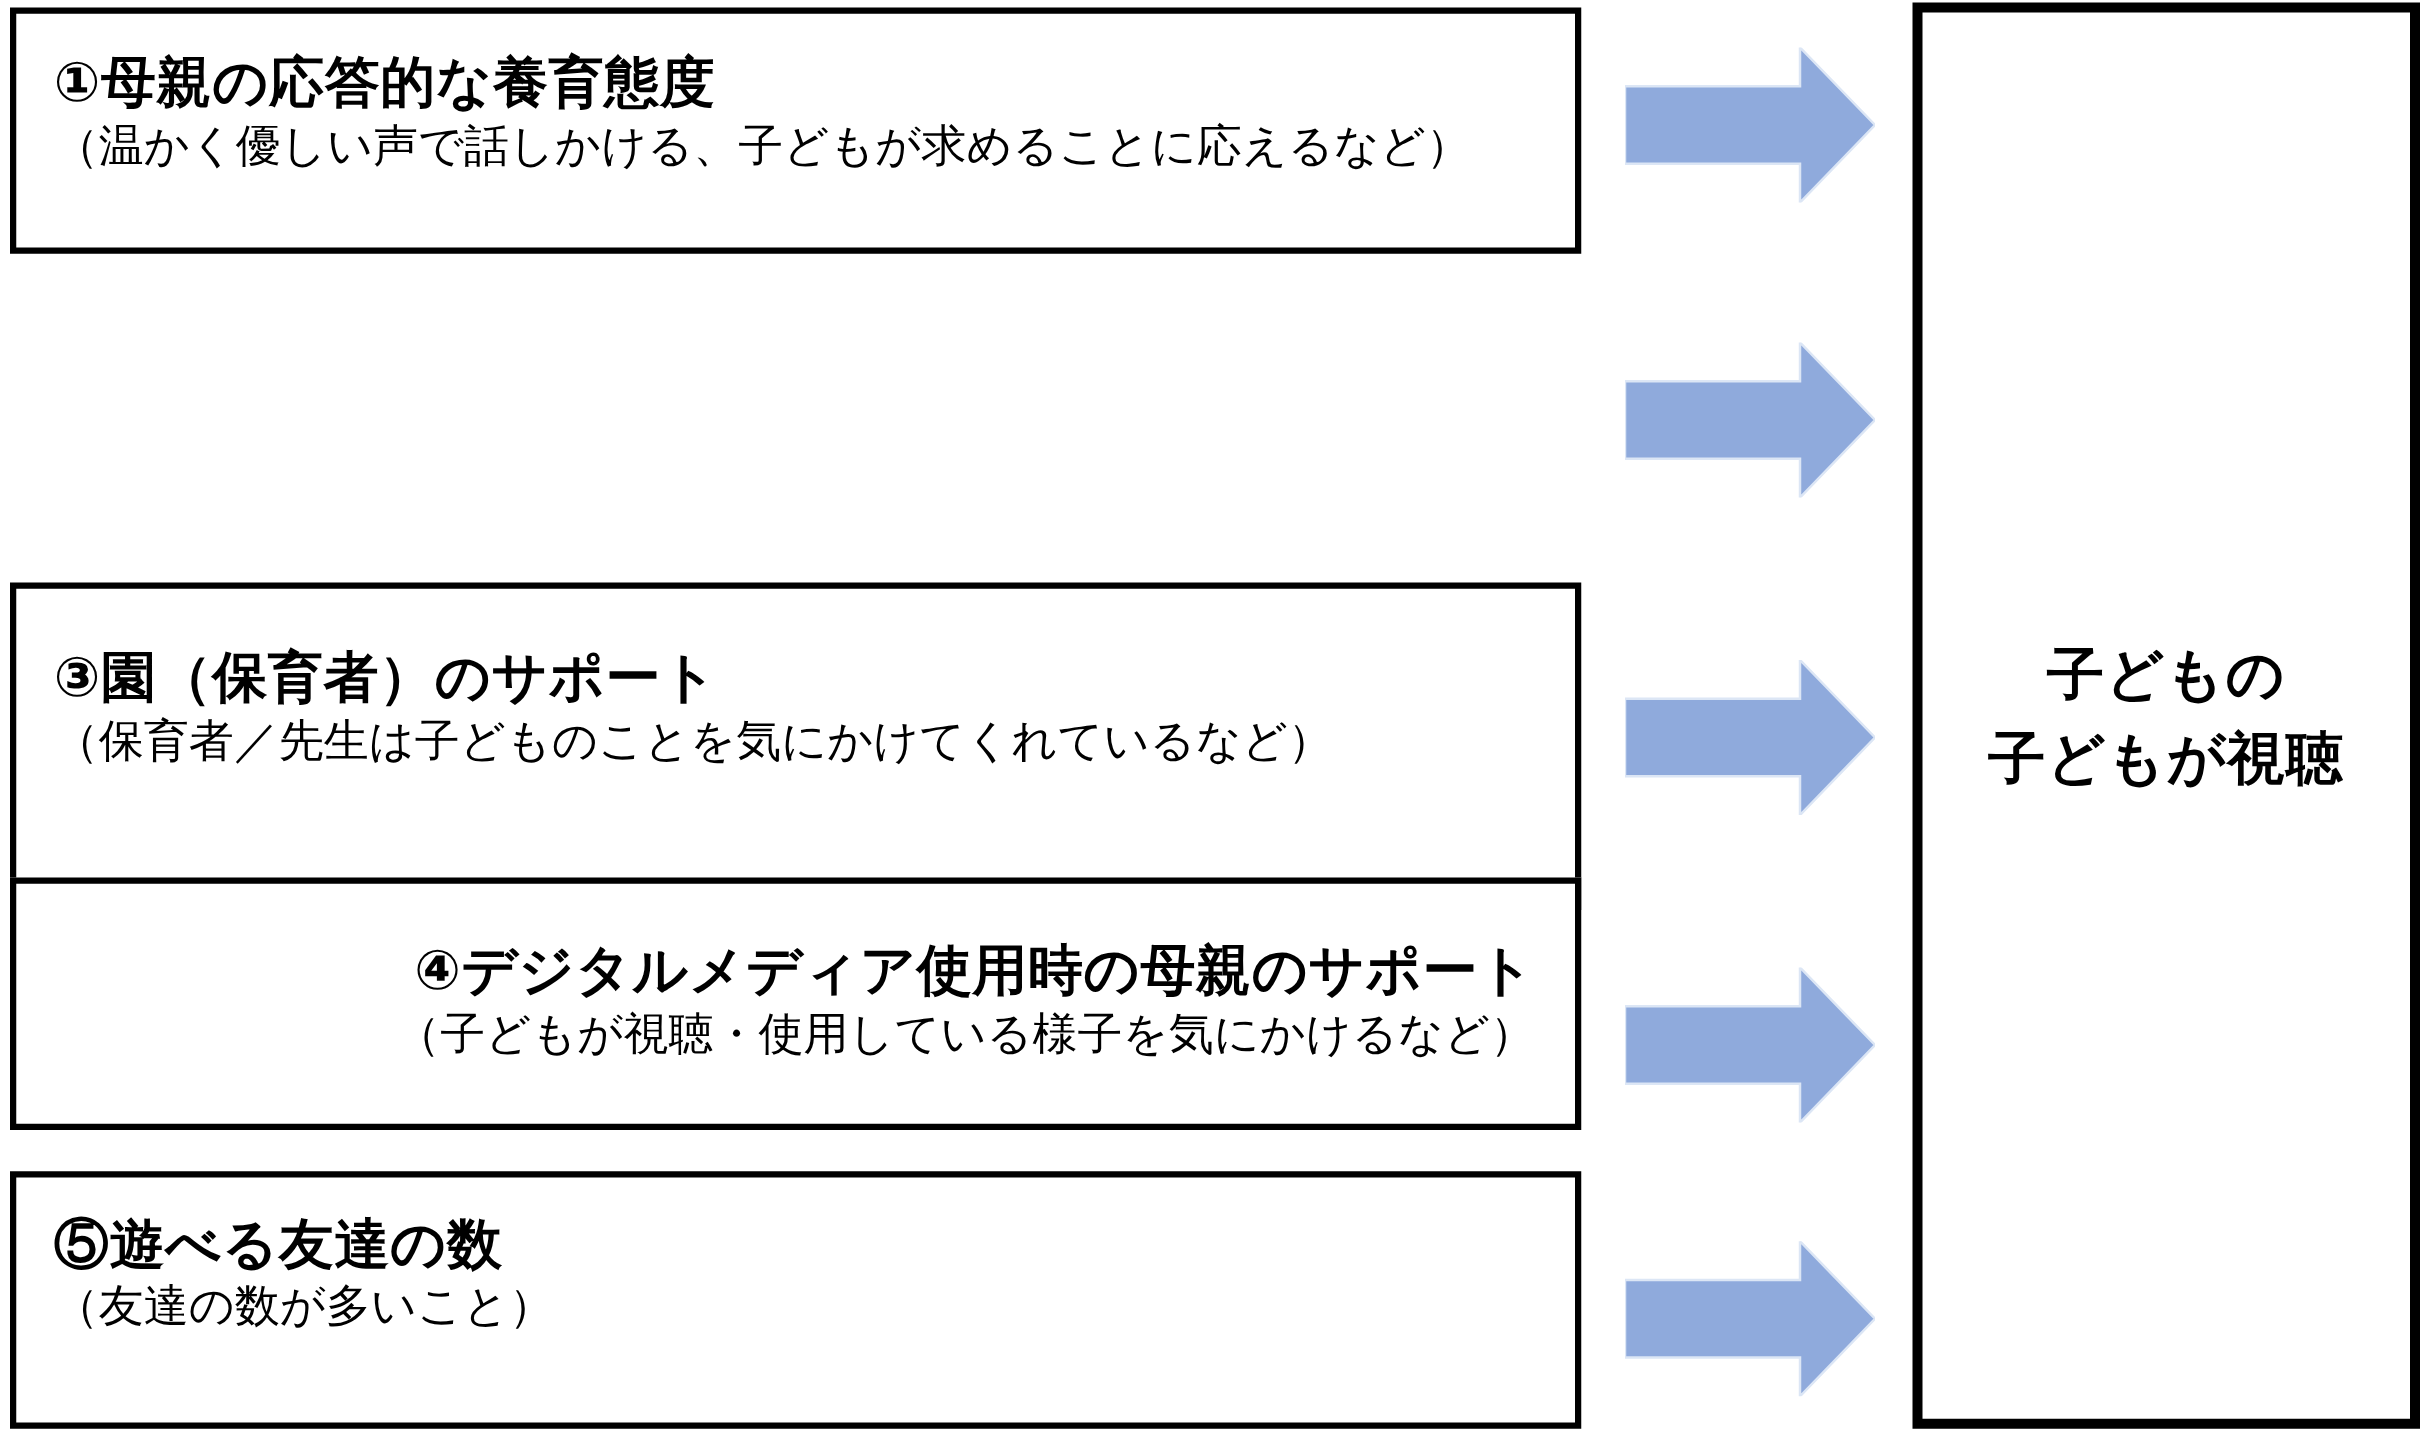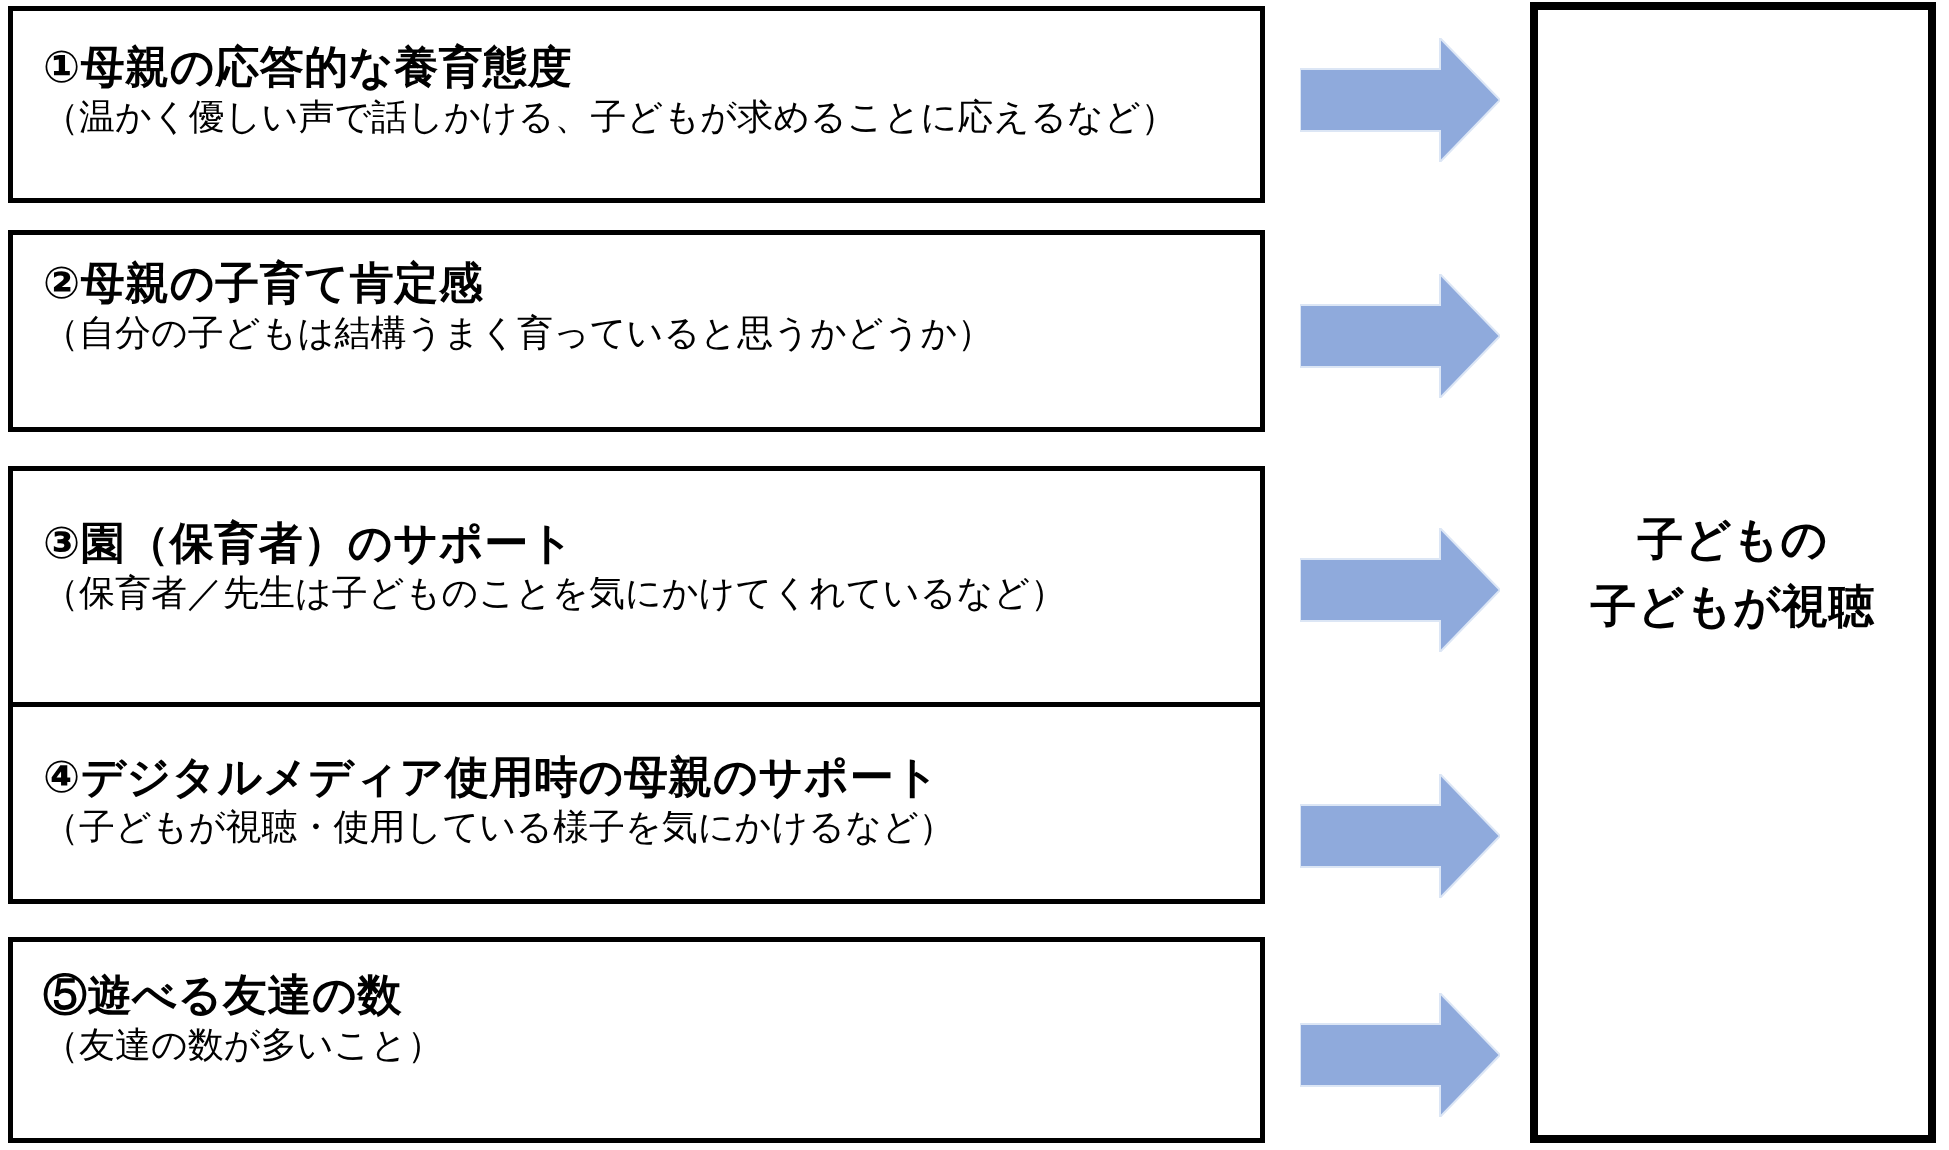--- a/index.html
+++ b/index.html
@@ -22,21 +22,21 @@
     width: 1257px;
     border: 5px solid #000000;
     background: #ffffff;
     box-sizing: border-box;
     padding-left: 30px;
     padding-right: 32px;
   }
   .box-1 { top: 6px;   height: 197px; padding-top: 30px; }
   .box-2 { top: 230px; height: 202px; padding-top: 22px; }
   .box-3 { top: 466px; height: 262px; padding-top: 46px; }
-  .box-4 { top: 702px; height: 202px; padding-top: 44px; }
+  .box-4 { top: 702px; height: 202px; padding-top: 44px; text-align: right; }
   .box-5 { top: 937px; height: 206px; padding-top: 28px; font-family: Liberation Serif, serif; }
   .factor-title {
     font-size: 44px;
     font-weight: 700;
     line-height: 1.2;
     letter-spacing: 0.5px;
     white-space: nowrap;
   }
   .factor-desc {
     font-size: 36px;
@@ -79,24 +79,20 @@
 </head>
 <body>
 
 <div id="canvas">
 
   <div class="factor-box box-1">
     <div class="factor-title">①母親の応答的な養育態度</div>
     <div class="factor-desc">（温かく優しい声で話しかける、子どもが求めることに応えるなど）</div>
   </div>
 
-  <div class="factor-box box-2">
-    <div class="factor-title">②母親の子育て肯定感</div>
-    <div class="factor-desc">（自分の子どもは結構うまく育っていると思うかどうか）</div>
-  </div>
 
   <div class="factor-box box-3">
     <div class="factor-title">③園（保育者）のサポート</div>
     <div class="factor-desc">（保育者／先生は子どものことを気にかけてくれているなど）</div>
   </div>
 
   <div class="factor-box box-4">
     <div class="factor-title">④デジタルメディア使用時の母親のサポート</div>
     <div class="factor-desc">（子どもが視聴・使用している様子を気にかけるなど）</div>
   </div>

